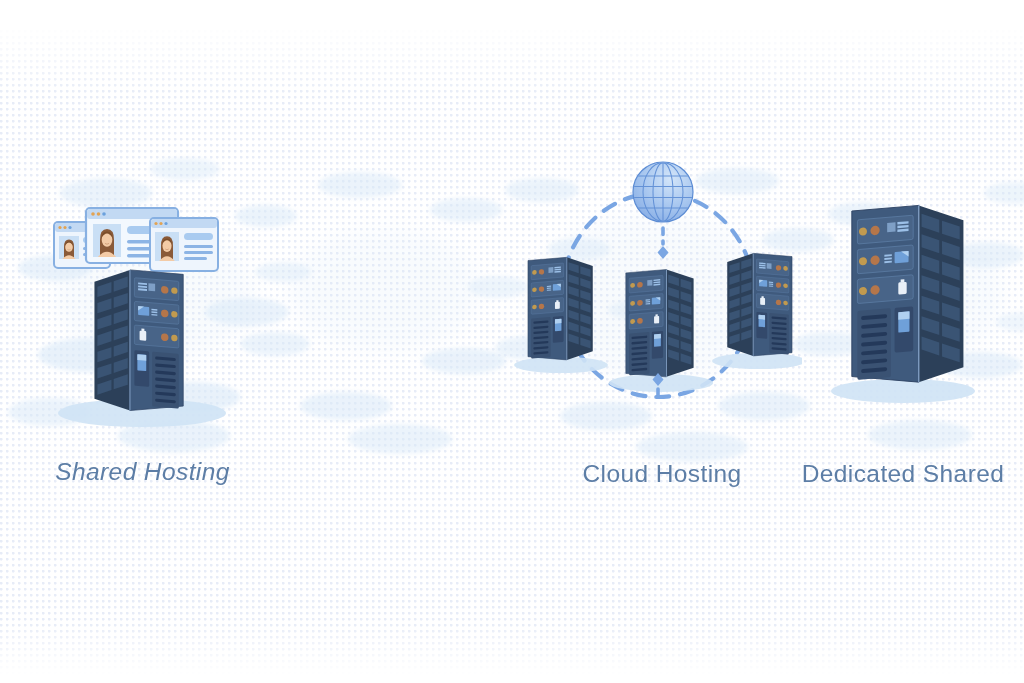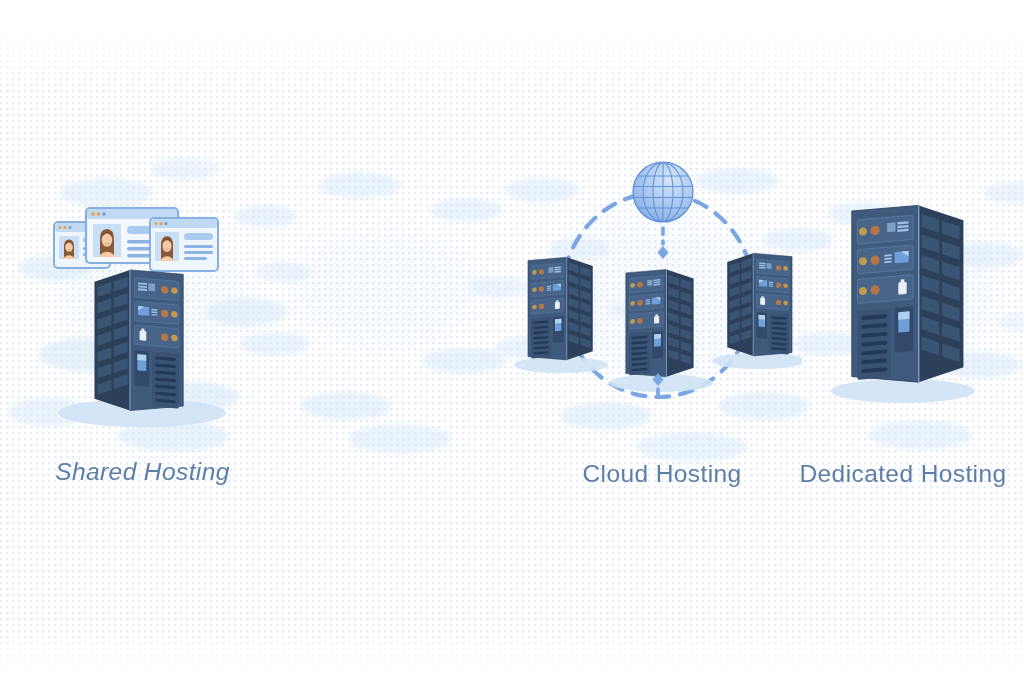--- a/index.html
+++ b/index.html
@@ -267,16 +267,16 @@
       </g>
     </svg>
     <div class="label" style="top:315px;left:calc(50% + 5px);">Cloud Hosting</div>
   </section>
 
   <section class="item" style="left:828px;top:190px;width:150px;height:296px;">
     <svg class="art" width="150" height="218" viewBox="0 0 150 218">
       <ellipse cx="75" cy="201" rx="72" ry="12" fill="#cfe3f5" opacity="0.9"></ellipse>
       <use href="#server-g" transform="translate(141,8) scale(-0.93,0.93)"></use>
     </svg>
-    <div class="label" style="top:270px;">Dedicated Hosting</div>
+    <div class="label" style="top:270px;">Dedicated Shared</div>
   </section>
 
 </div>
 
 </body></html>

